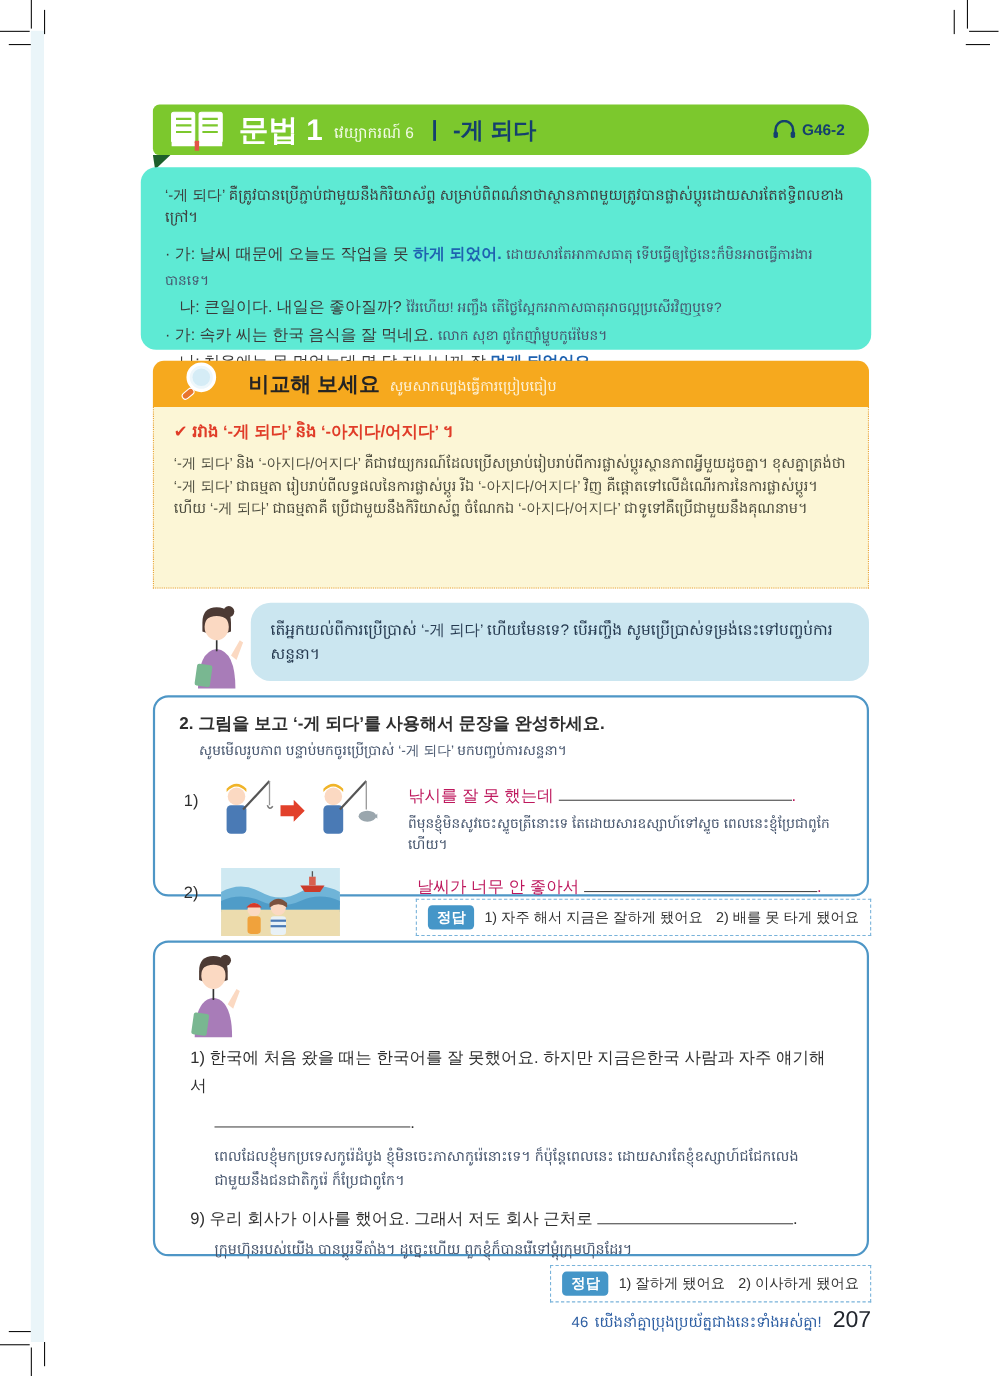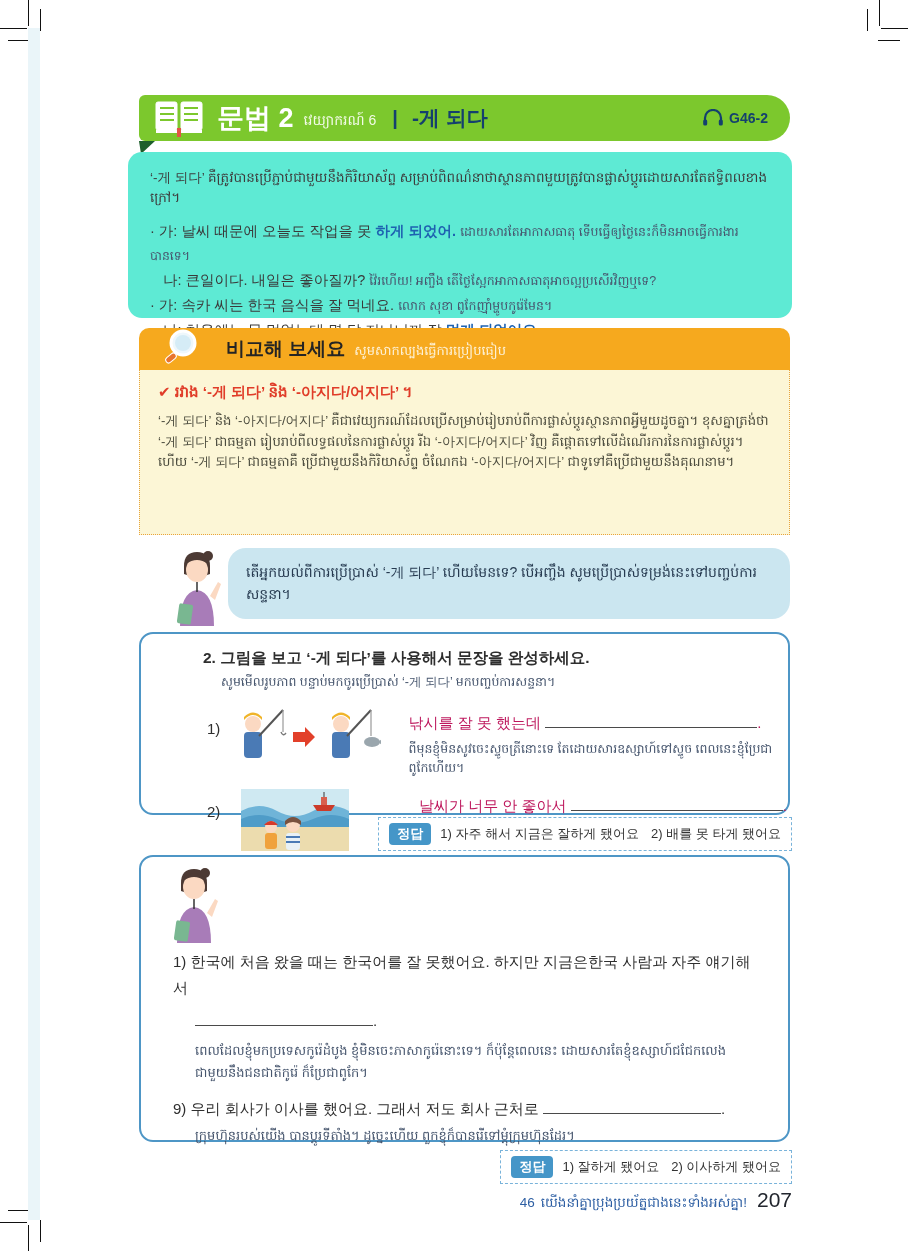--- a/index.html
+++ b/index.html
@@ -39,21 +39,21 @@
   .yb-body{font-size:13.2px;color:#4c4c3e;line-height:1.56;margin-top:7px;}
   .yb-ex{font-size:14.5px;color:#3a3a3a;line-height:1.65;margin-top:8px;}
   
   .bubble{background:#cbe6f0;border-radius:18px;box-sizing:border-box;padding:13px 18px;
           font-size:14px;color:#263a50;line-height:1.6;}
   .bubble:before{content:"";position:absolute;left:-10px;top:26px;border:10px solid transparent;
                  border-right-color:#cbe6f0;}
   .bub-wrap{position:absolute;}
   
   .ex-box{position:absolute;left:139px;width:651px;background:#ffffff;border:2px solid #4e96c6;
-          border-radius:14px;box-sizing:border-box;padding-left:40px;}
+          border-radius:14px;box-sizing:border-box;}
   .ex-title{font-size:15.5px;font-weight:bold;color:#2e2e2e;margin:14px 0 0 22px;}
   .ex-sub{font-size:12.5px;color:#47566e;margin:5px 0 0 40px;}
   .ex-row{display:flex;align-items:flex-start;margin:14px 0 0 26px;}
   .ex-num{font-size:15px;color:#2e2e2e;width:26px;padding-top:14px;}
   .ex-pic{flex:none;}
   .ex-texts{margin-left:28px;padding-top:8px;}
   .ex-ko{font-size:15px;color:#be185d;}
   .ex-km{font-size:12.5px;color:#47566e;margin-top:7px;line-height:1.55;}
   .blank{display:inline-block;width:212px;border-bottom:1.5px solid #4a4a4a;height:13px;}
   .blank-s{display:inline-block;width:178px;border-bottom:1.5px solid #4a4a4a;height:13px;}
@@ -99,21 +99,21 @@
       <rect x="28" y="4" width="21" height="28" rx="2" fill="#ffffff" stroke="#ffffff"></rect>
       <line x1="7" y1="10" x2="21" y2="10" stroke="#7cc82d" stroke-width="2"></line>
       <line x1="7" y1="16" x2="21" y2="16" stroke="#7cc82d" stroke-width="2"></line>
       <line x1="7" y1="22" x2="21" y2="22" stroke="#7cc82d" stroke-width="2"></line>
       <line x1="31" y1="10" x2="45" y2="10" stroke="#7cc82d" stroke-width="2"></line>
       <line x1="31" y1="16" x2="45" y2="16" stroke="#7cc82d" stroke-width="2"></line>
       <line x1="31" y1="22" x2="45" y2="22" stroke="#7cc82d" stroke-width="2"></line>
       <path d="M3 32 Q14 28 24 32 L28 32 Q38 28 49 32 L49 35 L3 35 Z" fill="#ffffff"></path>
       <rect x="24" y="30" width="4" height="9" fill="#e25546"></rect>
     </svg>
-    <span class="gb-title">문법 2</span>
+    <span class="gb-title">문법 1</span>
     <span class="gb-km">វេយ្យាករណ៍ 6</span>
     <span class="gb-div">|</span>
     <span class="gb-gram">-게 되다</span>
     <div class="gb-audio">
       <svg width="22" height="18" viewBox="0 0 22 18">
         <path d="M3 14 L3 9 A8 8 0 0 1 19 9 L19 14" fill="none" stroke="#14406e" stroke-width="2.2" stroke-linecap="round"></path>
         <rect x="1.2" y="10.5" width="4" height="6" rx="1.6" fill="#14406e"></rect>
         <rect x="16.8" y="10.5" width="4" height="6" rx="1.6" fill="#14406e"></rect>
       </svg>
       <span>G46-2</span>

